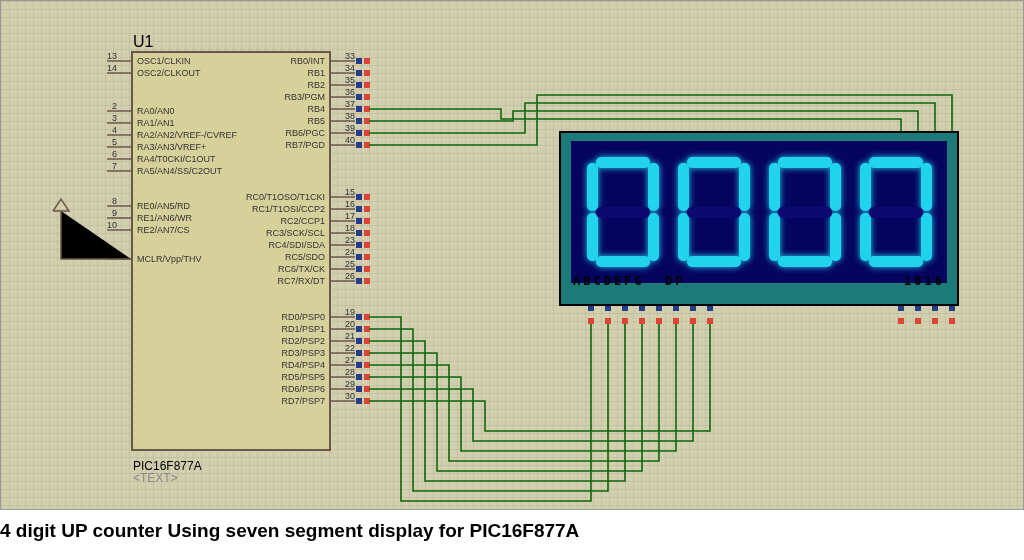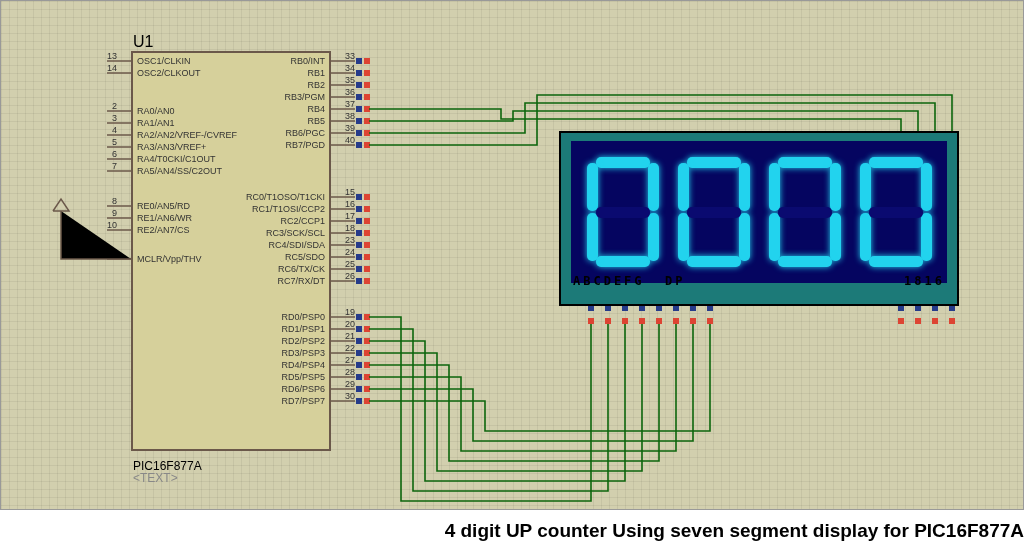--- a/index.html
+++ b/index.html
@@ -19,21 +19,21 @@
   background-image:
     linear-gradient(to right, rgba(0,0,0,0.06) 1px, transparent 1px),
     linear-gradient(to bottom, rgba(0,0,0,0.06) 1px, transparent 1px);
   background-size: 8px 8px;
   border:1px solid #999;
   box-sizing:border-box;
 }
 .caption{
   position:absolute;
   left:0; right:0; top:520px;
-  text-align:right;
+  text-align:left;
   font-weight:bold;
   font-size:19px;
   color:#000;
 }
 
 
 .chip{
   position:absolute;
   left:130px; top:50px;
   width:200px; height:400px;

